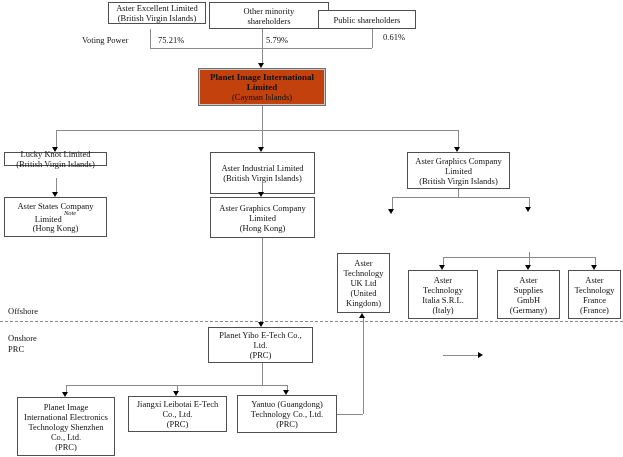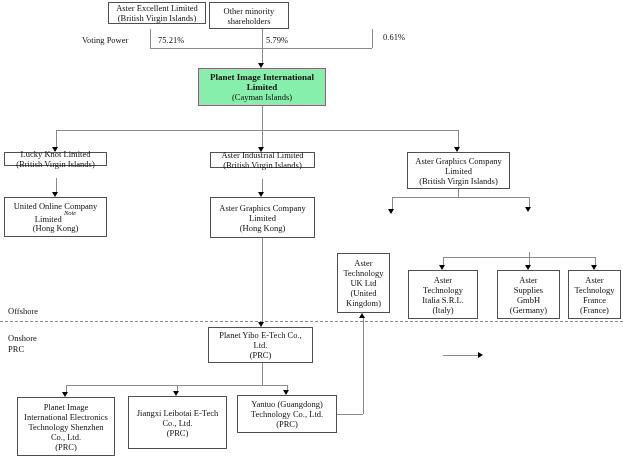--- a/index.html
+++ b/index.html
@@ -3,21 +3,21 @@
 <meta charset="utf-8">
 <style>
   * { margin:0; padding:0; box-sizing:border-box; }
   html,body { background:#ffffff; }
   body { font-family:"Liberation Serif","DejaVu Serif",serif; color:#111; }
   .canvas { position:relative; width:623px; height:457px; background:#fff; overflow:hidden; }
 
   .node { position:absolute; background:#fff; border:1px solid #4f4f4f;
           display:flex; flex-direction:column; align-items:center; justify-content:center;
           text-align:center; font-size:8.5px; line-height:10px; color:#111; padding:1px 2px; }
-  .node.gray { background:#86efac; border:1.5px solid #707070; box-shadow:0 0 0 1px #c9c9c9 inset; }
+  .node.gray { background:#c2410c; border:1.5px solid #707070; box-shadow:0 0 0 1px #c9c9c9 inset; }
   .node .b { font-weight:bold; font-size:9px; }
 
   .hline { position:absolute; height:1px; background:#8a8a8a; }
   .vline { position:absolute; width:1px; background:#8a8a8a; }
   .dash  { position:absolute; border-top:1px dashed #8a8a8a; height:0; }
 
   .arr-d { position:absolute; width:0; height:0;
            border-left:3.5px solid transparent; border-right:3.5px solid transparent; border-top:5px solid #000; }
   .arr-u { position:absolute; width:0; height:0;
            border-left:3.5px solid transparent; border-right:3.5px solid transparent; border-bottom:5px solid #000; }
@@ -31,23 +31,26 @@
 </style>
 </head>
 <body>
 
 <div class="canvas">
 
   <div class="node" style="left:108px;top:2px;width:98px;height:22px">
     <div>Aster Excellent Limited</div>
     <div>(British Virgin Islands)</div>
   </div>
-  <div class="node" style="left:209px;top:2px;width:80px;height:27px">
+  <div class="node" style="left:209px;top:2px;width:120px;height:27px">
     <div>Other minority</div>
     <div>shareholders</div>
+  </div>
+  <div class="node" style="left:318px;top:10px;width:98px;height:19px">
+    <div>Public shareholders</div>
   </div>
 
   <div class="lbl" style="left:82px;top:35px">Voting Power</div>
   <div class="lbl" style="left:158px;top:35px">75.21%</div>
   <div class="lbl" style="left:266px;top:35px">5.79%</div>
   <div class="lbl" style="left:383px;top:32px">0.61%</div>
 
   <div class="vline" style="left:150px;top:29px;height:19px"></div>
   <div class="vline" style="left:262px;top:29px;height:34px"></div>
   <div class="vline" style="left:372px;top:29px;height:19px"></div>
@@ -66,21 +69,21 @@
   <div class="vline" style="left:262px;top:130px;height:17px"></div>
   <div class="vline" style="left:458px;top:130px;height:17px"></div>
   <div class="arr-d" style="left:52px;top:147px"></div>
   <div class="arr-d" style="left:258px;top:147px"></div>
   <div class="arr-d" style="left:454px;top:147px"></div>
 
   <div class="node" style="left:4px;top:152px;width:103px;height:14px">
     <div>Lucky Knot Limited</div>
     <div>(British Virgin Islands)</div>
   </div>
-  <div class="node" style="left:210px;top:152px;width:105px;height:16px">
+  <div class="node" style="left:210px;top:152px;width:105px;height:42px">
     <div>Aster Industrial Limited</div>
     <div>(British Virgin Islands)</div>
   </div>
   <div class="node" style="left:407px;top:152px;width:103px;height:37px">
     <div>Aster Graphics Company</div>
     <div>Limited</div>
     <div>(British Virgin Islands)</div>
   </div>
 
   <div class="vline" style="left:56px;top:178px;height:14px"></div>
@@ -88,21 +91,21 @@
   <div class="vline" style="left:262px;top:179px;height:13px"></div>
   <div class="arr-d" style="left:258px;top:192px"></div>
   <div class="vline" style="left:458px;top:189px;height:8px"></div>
   <div class="hline" style="left:392px;top:197px;width:137px"></div>
   <div class="vline" style="left:392px;top:197px;height:12px"></div>
   <div class="arr-d" style="left:388px;top:209px"></div>
   <div class="vline" style="left:529px;top:197px;height:10px"></div>
   <div class="arr-d" style="left:525px;top:207px"></div>
 
   <div class="node" style="left:4px;top:197px;width:103px;height:40px">
-    <div>United Online Company</div>
+    <div>Aster States Company</div>
     <div><span>Limited</span>&nbsp;<sup class="note">Note</sup></div>
     <div>(Hong Kong)</div>
   </div>
   <div class="node" style="left:210px;top:197px;width:105px;height:41px">
     <div>Aster Graphics Company</div>
     <div>Limited</div>
     <div>(Hong Kong)</div>
   </div>
 
   <div class="vline" style="left:529px;top:252px;height:5px"></div>
@@ -163,21 +166,21 @@
   <div class="vline" style="left:287px;top:385px;height:5px"></div>
   <div class="arr-d" style="left:283px;top:390px"></div>
 
   <div class="node" style="left:17px;top:397px;width:98px;height:59px">
     <div>Planet Image</div>
     <div>International Electronics</div>
     <div>Technology Shenzhen</div>
     <div>Co., Ltd.</div>
     <div>(PRC)</div>
   </div>
-  <div class="node" style="left:128px;top:396px;width:99px;height:53px">
+  <div class="node" style="left:128px;top:396px;width:99px;height:36px">
     <div>Jiangxi Leibotai E-Tech</div>
     <div>Co., Ltd.</div>
     <div>(PRC)</div>
   </div>
   <div class="node" style="left:237px;top:395px;width:100px;height:38px">
     <div>Yantuo (Guangdong)</div>
     <div>Technology Co., Ltd.</div>
     <div>(PRC)</div>
   </div>
 

